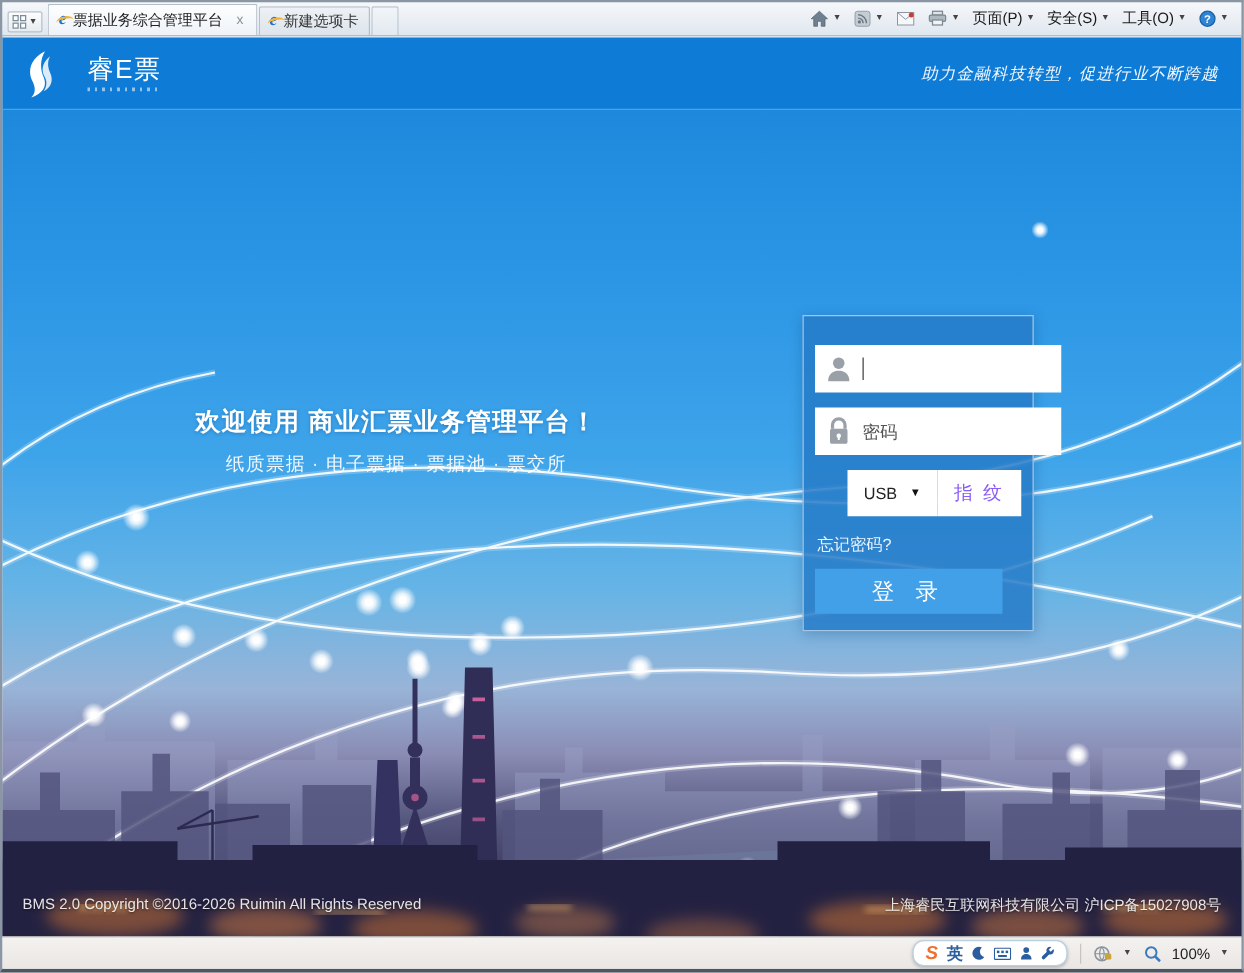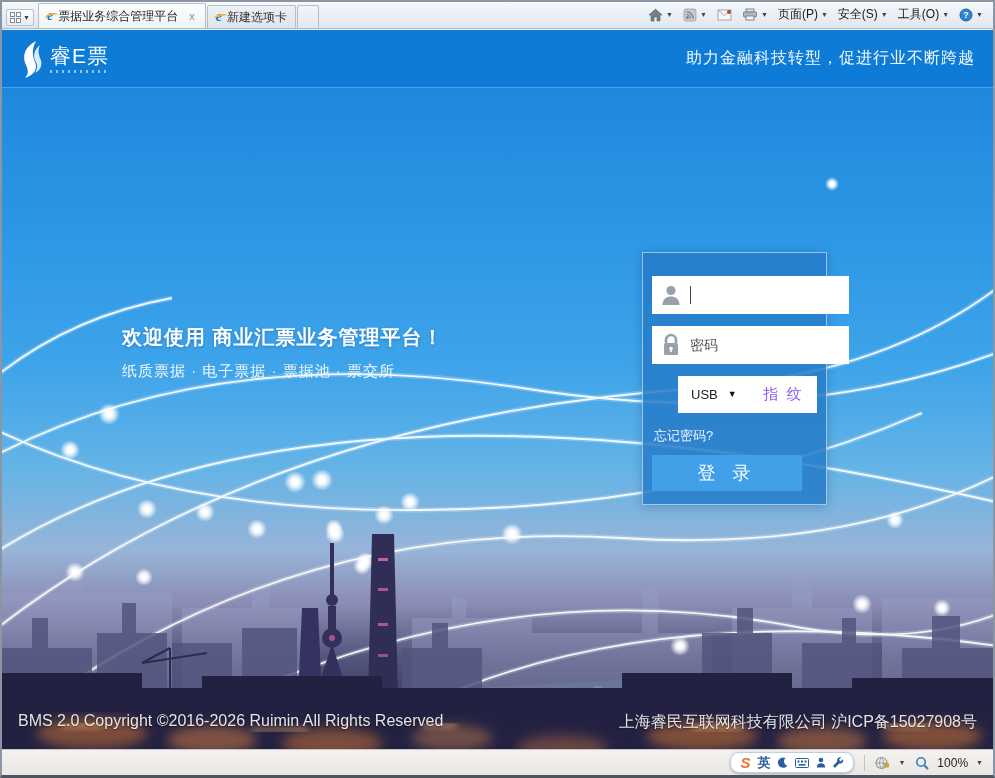--- a/index.html
+++ b/index.html
@@ -35,34 +35,34 @@
   .cmdbar { margin-left:auto; display:flex; align-items:center; gap:6px;
             padding:0 8px 4px 0; font-size:12px; color:#1a1a1a; }
   .cmd { display:flex; align-items:center; gap:3px; cursor:pointer; padding:1px 2px;justify-content:center; }
   .cmd svg { display:block; }
   .cmd .dd { font-size:7px; }
 
   
   .header { position:absolute; top:28px; left:0; right:0; height:58px;
             background:#0e7cd6; display:flex; align-items:center; padding:0 18px;
             border-bottom:1px solid #4aa3e8; }
-  .logo { display:flex; align-items:center; gap:4px; }
+  .logo { display:flex; align-items:center; gap:24px; }
   .logo-swoosh svg { display:block; }
   .logo-txt { color:#fff; font-size:21px; letter-spacing:1px; line-height:1.1; }
   .logo-sub { margin-top:2px; height:3px; width:56px; opacity:.55;
               background:repeating-linear-gradient(90deg,#fff 0 2px,transparent 2px 6px); }
-  .slogan { margin-left:auto; color:#f2f8ff; font-size:16px; letter-spacing:1px; }
+  .slogan { margin-left:auto; color:#f2f8ff; font-size:13px; letter-spacing:1px;font-style:italic; }
 
   
   .hero { position:absolute; top:86px; left:0; right:0; bottom:26px; overflow:hidden;
           background:linear-gradient(180deg,#1e88dc 0%, #2d97e6 22%, #3ea4ea 42%,
                      #66b4e6 58%, #98b4d8 70%, #8a8cb4 78%, #55567e 86%, #232142 100%); }
   .hero svg.scene { position:absolute; inset:0; }
 
-  .welcome { position:absolute; left:120px; top:236px; width:390px; text-align:left; color:#fff; }
+  .welcome { position:absolute; left:120px; top:236px; width:390px; text-align:center; color:#fff; }
   .welcome h1 { font-size:20px; font-weight:bold; letter-spacing:1px; text-shadow:0 1px 3px rgba(0,60,120,.35); }
   .welcome p { margin-top:11px; font-size:15px; color:rgba(255,255,255,.92); letter-spacing:1px; }
 
   
   .login { position:absolute; left:640px; top:164px; width:185px; height:253px;
            background:rgba(38,123,200,.85); border:1px solid rgba(255,255,255,.55);
            box-shadow:0 2px 10px rgba(0,40,90,.25); padding:23px 9px 0 9px; }
   .field { position:relative; width:197px; height:38px; background:#fff; margin-bottom:12px;
            display:flex; align-items:center; }
   .field .ficon { width:38px; display:flex; justify-content:center; }
@@ -76,21 +76,21 @@
   .usb-select .dd { font-size:9px; color:#111; }
   .fp-btn { width:75px; height:37px; background:#fff; border:none; color:#8b5cf6;
             font-size:15px; letter-spacing:2px; cursor:pointer; font-family:inherit; }
   .forgot { color:#eaf4ff; font-size:13px; margin:2px 0 10px 2px; display:inline-block;
             cursor:pointer; text-decoration:none; }
   .submit { width:150px; height:36px; border:none; background:#41a0e8; color:#fff;
             font-size:18px; letter-spacing:6px; cursor:pointer; font-family:inherit; }
 
   
   .foot { position:absolute; left:0; right:0; bottom:16px; display:flex;
-          justify-content:space-between; padding:0 16px; font-size:16px;
+          justify-content:space-between; padding:0 16px; font-size:12px;
           color:rgba(255,255,255,.88); text-shadow:0 1px 2px rgba(0,0,0,.5); }
 
   
   .statusbar { position:absolute; left:0; right:0; bottom:0; height:26px;
                background:linear-gradient(#f4f2f0,#e9e6e3); border-top:1px solid #c9c5c1;
                display:flex; align-items:center; justify-content:flex-end; gap:10px;
                padding:0 10px; font-size:12px; color:#333; }
   .ime { display:flex; align-items:center; gap:7px; background:#fff;
          border:1px solid #bcd0e4; border-radius:9px; padding:2px 9px;
          box-shadow:0 1px 3px rgba(0,0,0,.25); height:21px; }

